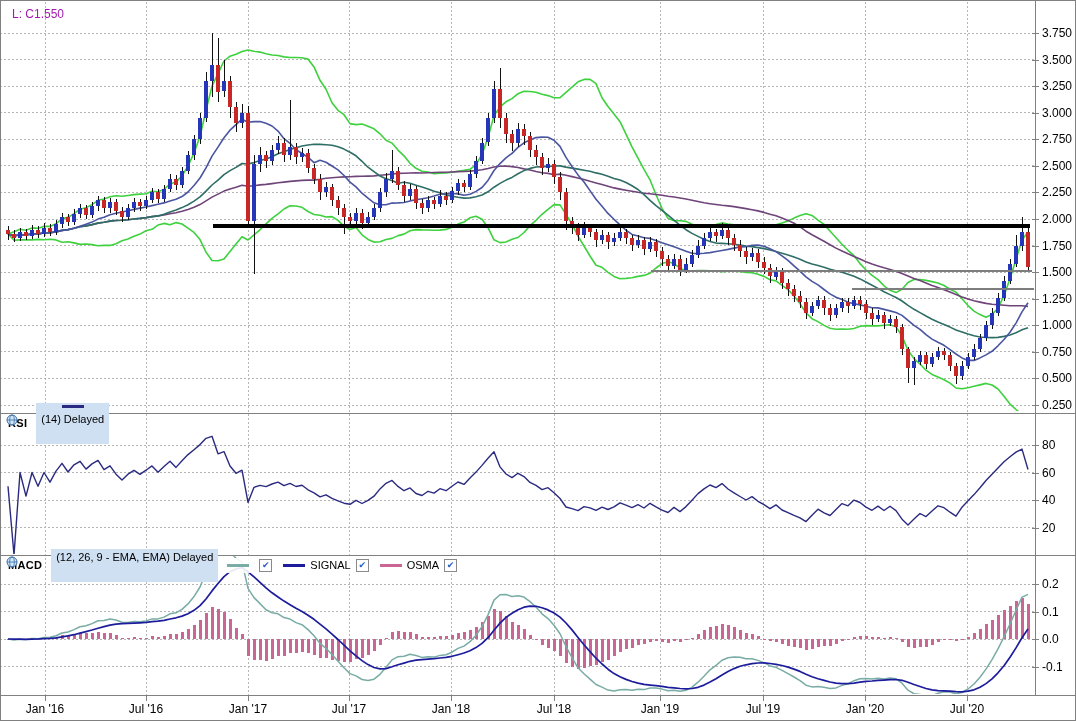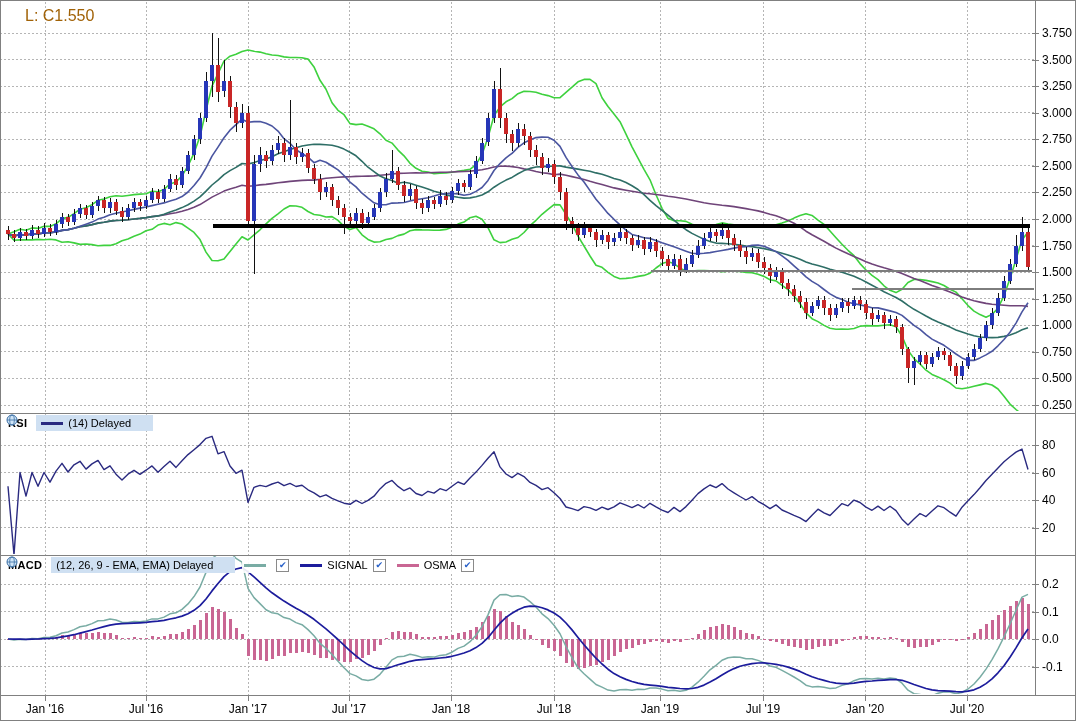--- a/index.html
+++ b/index.html
@@ -1,22 +1,22 @@
 <!DOCTYPE html>
 <html><head>
 <meta charset="utf-8">
 <style>
   html,body{margin:0;padding:0;background:#e9e9e9;font-family:"Liberation Sans",sans-serif;}
   .stage{position:relative;width:1076px;height:721px;background:#ffffff;overflow:hidden;}
   svg{position:absolute;left:0;top:0;}
   svg text{font-family:"Liberation Sans",sans-serif;fill:#000;}
-  .last-price{position:absolute;left:25px;top:7px;font-size:16px;color:#a16207;z-index:6;}
+  .last-price{position:absolute;left:12px;top:7px;font-size:12px;color:#a21caf;z-index:6;}
   .panel-header{position:absolute;left:6px;height:18px;display:flex;align-items:center;gap:7px;font-size:11px;z-index:6;}
   .ph-title{font-weight:bold;background:#fff;padding:0 2px;letter-spacing:.3px;}
-  .ph-legend{background:#cfe0f2;display:flex;align-items:center;gap:5px;padding:2px 5px;}
+  .ph-legend{background:#cfe0f2;display:flex;align-items:center;gap:5px;padding:2px 5px;flex-direction:column;}
   .legend-item{display:flex;align-items:center;gap:5px;background:rgba(255,255,255,.9);padding:1px 2px;}
   .swatch{display:inline-block;width:22px;height:2px;background:#333;}
   .swatch.thick{height:3px;}
   .checkbox{display:inline-block;width:11px;height:11px;background:#fff;border:1px solid #8a8a8a;
             font-size:9px;line-height:10px;color:#2a62c9;text-align:center;cursor:pointer;}
   .globe{display:inline-flex;width:12px;height:12px;}
 </style>
 </head>
 <body>
 

